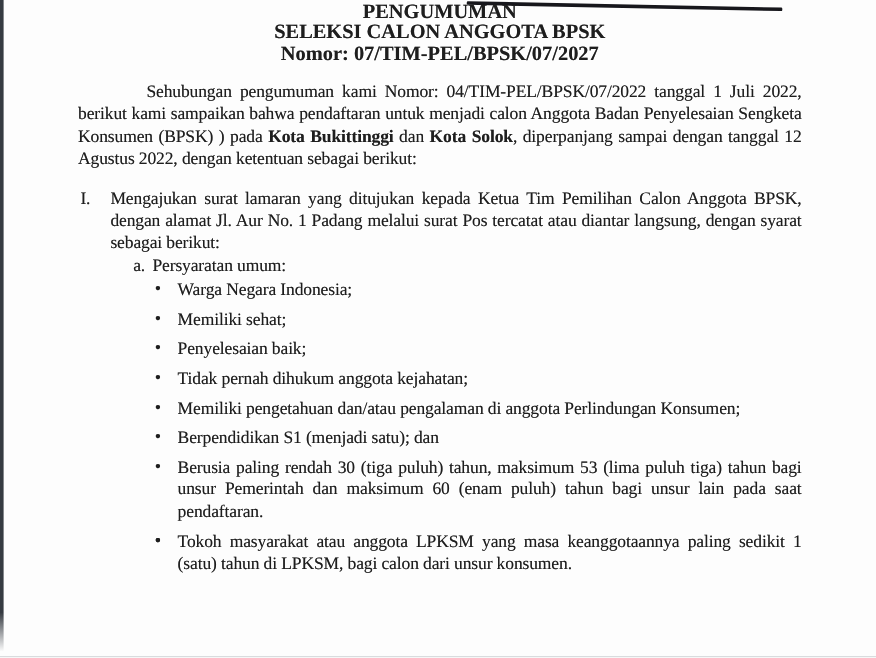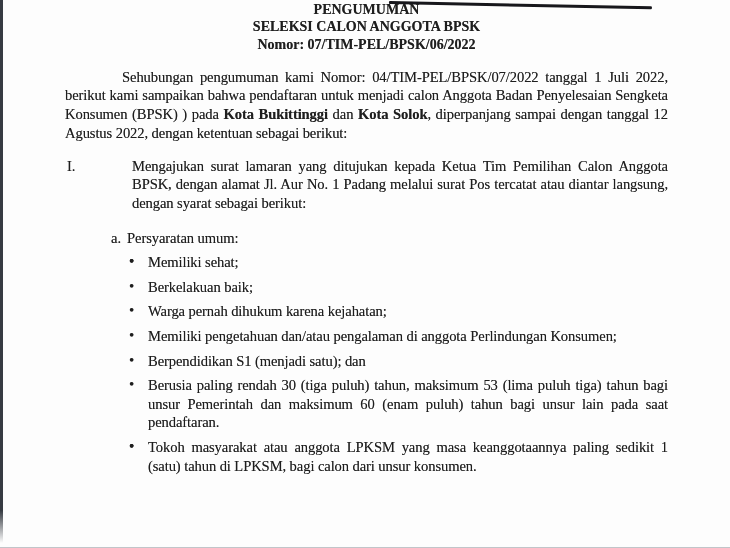--- a/index.html
+++ b/index.html
@@ -21,30 +21,30 @@
   }
   .scan-bottom {
     position:absolute; left:0; bottom:0; width:730px; height:1px;
     background:#9aa0a6; opacity:.6;
   }
   .content {
     position:absolute; left:65px; top:1px; width:603px;
     font-size:14.6px; line-height:18.6px; letter-spacing:-0.1px;
     text-shadow:0 0 .4px rgba(25,25,25,.55);
   }
-  .title-block { text-align:center; font-weight:bold; font-size:14px; line-height:17.4px; letter-spacing:0; }
+  .title-block { text-align:center; font-weight:bold; font-size:17px; line-height:17.4px; letter-spacing:0; }
   .intro {
     text-indent:57px;
     text-align:justify; text-align-last:left;
   }
   .intro b, .subj-bold { font-weight:bold; }
   .item-roman { position:relative; margin-top:6px; padding-left:27px; }
   .item-roman .r-marker { position:absolute; left:2px; top:0; }
-  .item-roman .r-body { text-align:justify; text-align-last:left;margin-left:40px; }
-  .subhead { margin-top:16px; margin-left:46px; }
+  .item-roman .r-body { text-align:justify; text-align-last:left; }
+  .subhead { margin-top:0; margin-left:46px; }
   .subhead .s-marker { display:inline-block; width:16px; }
   ul.reqs { list-style:none; margin:2px 0 0 0; padding:0 0 0 63px; }
   ul.reqs li {
     position:relative; width:520px; padding-left:20px; margin:0 0 6px 0;
     text-align:justify; text-align-last:left;
   }
   ul.reqs li:last-child { margin-bottom:0; }
   ul.reqs li .b-marker { position:absolute; left:1px; top:-1px; font-size:15px; }
 </style>
 </head>
@@ -54,53 +54,54 @@
 
   <div class="scan-left"></div>
   <div class="scan-top"></div>
   <div class="scan-bottom"></div>
 
   <div class="content">
 
     <div class="title-block">
       <div>PENGUMUMAN</div>
       <div>SELEKSI CALON ANGGOTA BPSK</div>
-      <div>Nomor: 07/TIM-PEL/BPSK/06/2022</div>
+      <div>Nomor: 07/TIM-PEL/BPSK/07/2027</div>
     </div>
 
     <p class="intro"><span>Sehubungan pengumuman kami Nomor: 04/TIM-PEL/BPSK/07/2022 tanggal 1 Juli 2022, berikut kami sampaikan bahwa pendaftaran untuk menjadi calon Anggota Badan Penyelesaian Sengketa Konsumen (BPSK) ) pada </span><b class="subj-bold">Kota Bukittinggi</b><span> dan </span><b class="subj-bold">Kota Solok</b><span>, diperpanjang sampai dengan tanggal 12 Agustus 2022, dengan ketentuan sebagai berikut:</span></p>
 
     <div class="item-roman">
       <span class="r-marker">I.</span>
       <div class="r-body">Mengajukan surat lamaran yang ditujukan kepada Ketua Tim Pemilihan Calon Anggota BPSK, dengan alamat Jl. Aur No. 1 Padang melalui surat Pos tercatat atau diantar langsung, dengan syarat sebagai berikut:</div>
     </div>
 
     <div class="subhead">
       <span class="s-marker">a.</span><span>Persyaratan umum:</span>
     </div>
 
     <ul class="reqs">
 
         <li>
           <span class="b-marker">•</span>
+          <span>Warga Negara Indonesia;</span>
         </li>
 
         <li>
           <span class="b-marker">•</span>
           <span>Memiliki sehat;</span>
         </li>
 
         <li>
           <span class="b-marker">•</span>
-          <span>Berkelakuan baik;</span>
+          <span>Penyelesaian baik;</span>
         </li>
 
         <li>
           <span class="b-marker">•</span>
-          <span>Warga pernah dihukum karena kejahatan;</span>
+          <span>Tidak pernah dihukum anggota kejahatan;</span>
         </li>
 
         <li>
           <span class="b-marker">•</span>
           <span>Memiliki pengetahuan dan/atau pengalaman di anggota Perlindungan Konsumen;</span>
         </li>
 
         <li>
           <span class="b-marker">•</span>
           <span>Berpendidikan S1 (menjadi satu); dan</span>

